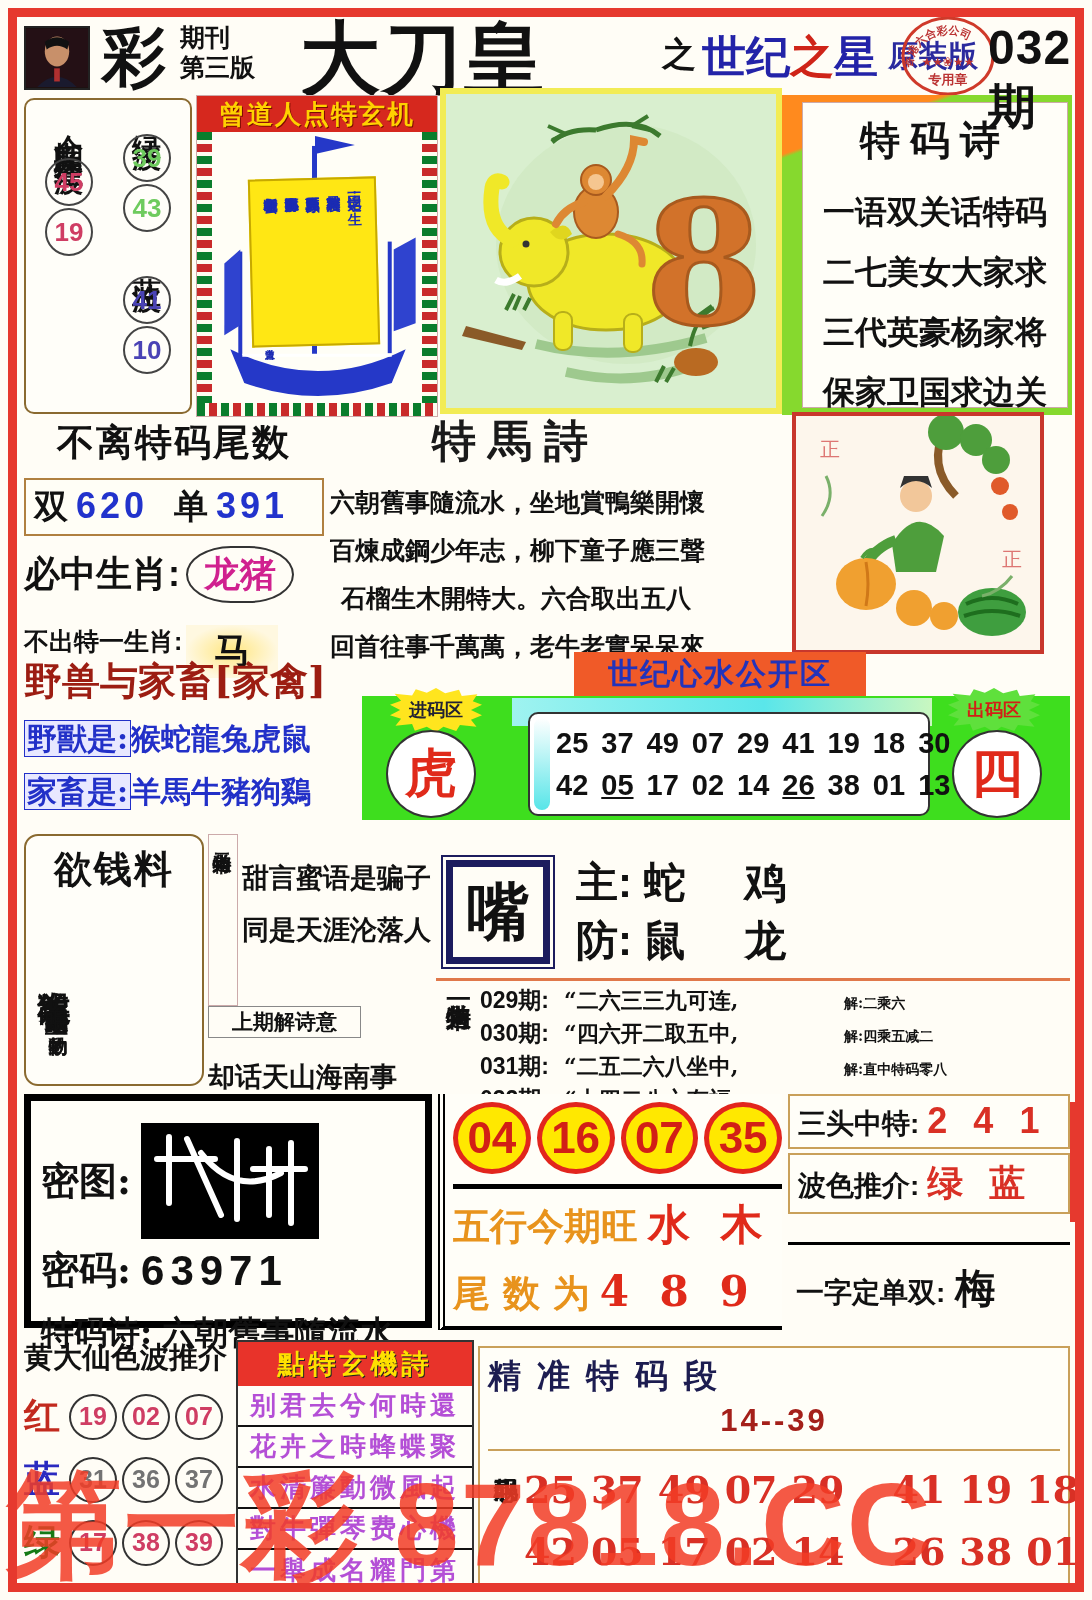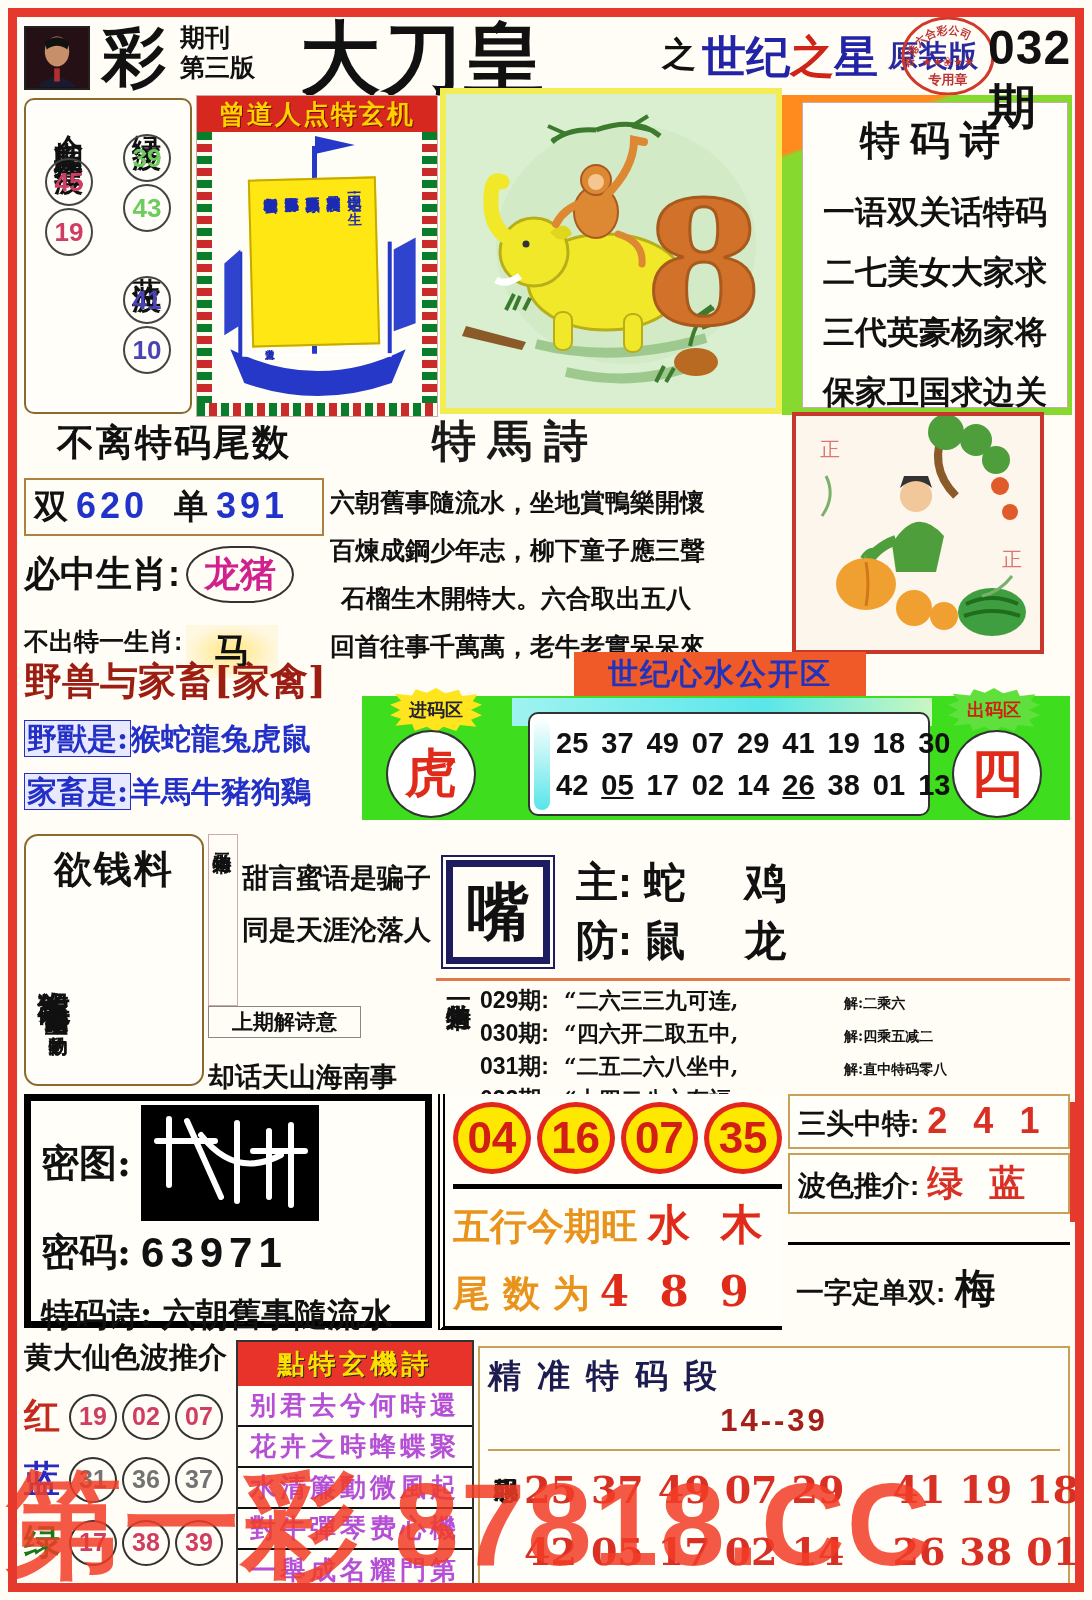--- a/index.html
+++ b/index.html
@@ -108,21 +108,21 @@
 .md .v{letter-spacing:22px;font-family:"DejaVu Serif",serif}
 .oneline{display:flex;margin-top:4px}
 .ol-label{writing-mode:vertical-rl;text-orientation:upright;font-size:25px;font-weight:900;font-family:"DejaVu Serif",serif;width:44px;line-height:44px}
 .ol-rows{flex:1}
 .ol-row{display:flex;height:33px;align-items:baseline}
 .ol-iss{font-size:23px;font-weight:700;width:84px}
 .ol-txt{font-family:"DejaVu Serif",serif;font-size:22px;font-weight:700;width:280px;white-space:nowrap}
 .ol-jie{font-family:"DejaVu Serif",serif;font-size:14px;font-weight:700;white-space:nowrap}
 
 
-.sec-secret{position:absolute;left:24px;top:1094px;width:408px;height:234px;border:7px solid #000;background:#fffef8;padding:4px 10px}
+.sec-secret{position:absolute;left:24px;top:1094px;width:408px;height:234px;border:7px solid #000;background:#fffef8;padding:22px 10px}
 .sc-row{display:flex;align-items:center;gap:10px}
 .sc-lb{font-size:38px;font-weight:900;font-family:"DejaVu Serif",serif;white-space:nowrap}
 .sc-code{font-size:42px;font-weight:900;letter-spacing:6px}
 .sc-poem{font-size:33px;font-weight:900;font-family:"DejaVu Serif",serif;white-space:nowrap}
 .scribble{width:178px;height:116px}
 
 .sec-picks{position:absolute;left:438px;top:1094px;width:344px;height:236px;border-left:7px double #000;border-bottom:4px solid #000;padding:8px 0 0 8px;background:#fffef8}
 .pk-circles{display:flex;gap:6px}
 .pk-circles span{width:80px;height:72px;background:#ffe800;border:5px solid #e2251d;border-radius:50%;display:flex;align-items:center;justify-content:center;font-size:44px;font-weight:900;color:#d21f16}
 .pk-hr{height:5px;background:#000;margin:10px 0 8px}

